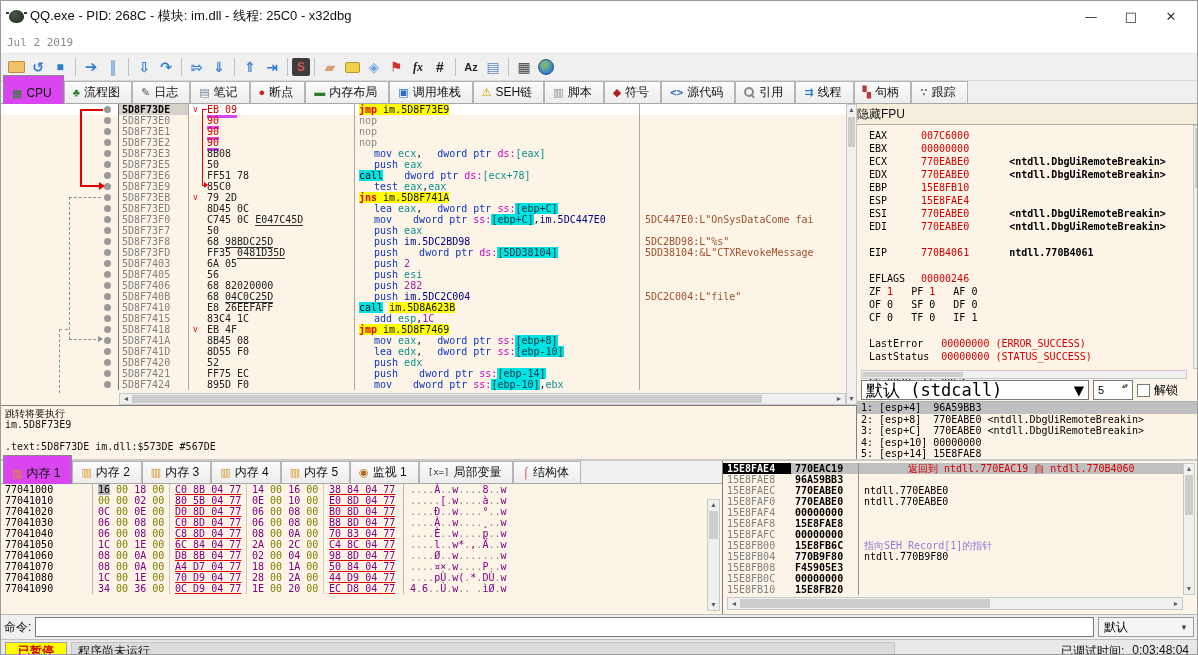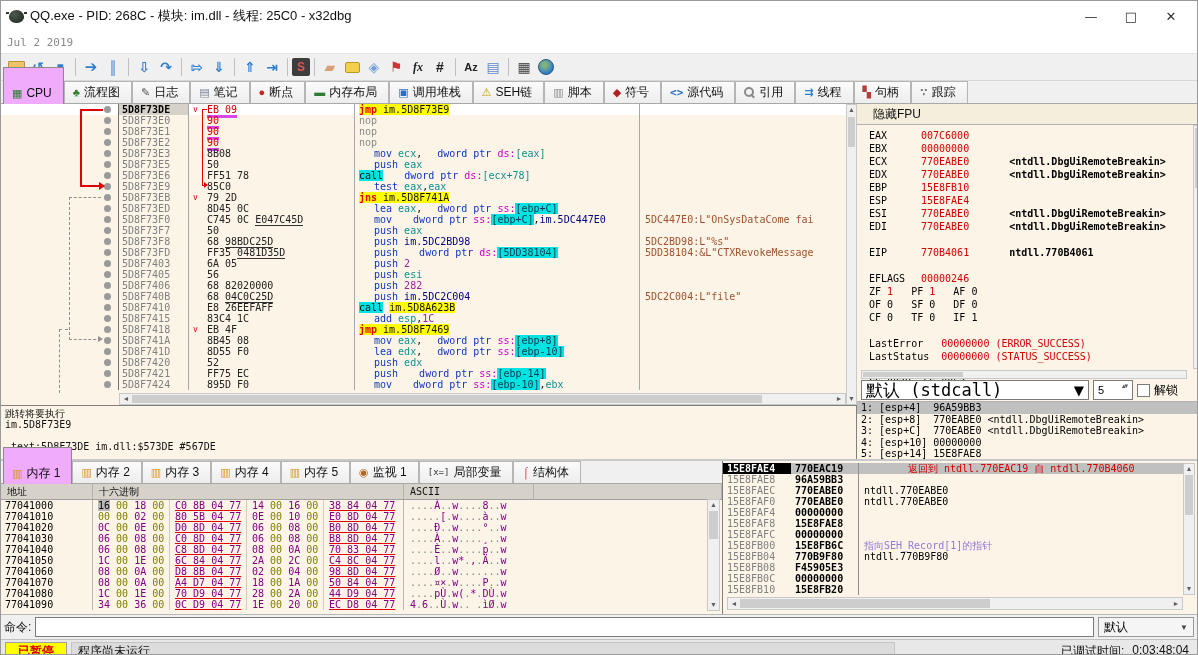--- a/index.html
+++ b/index.html
@@ -40,21 +40,21 @@
   .ti[data-icon="function-icon"]{font-style:italic;}
   .ti[data-icon="function-icon"]::before{content:"fx";color:#222;font-size:12px;font-family:"Liberation Serif",serif;}
   .ti[data-icon="hash-icon"]::before{content:"#";color:#222;}
   .ti[data-icon="strings-icon"]::before{content:"Az";color:#222;font-size:11px;}
   .ti[data-icon="notes-device-icon"]::before{content:"▤";color:#5f87c7;}
   .ti[data-icon="calculator-icon"]::before{content:"▦";color:#444;}
   .ti[data-icon="globe-icon"]::before{content:"";width:14px;height:14px;border-radius:50%;background:radial-gradient(circle at 40% 35%,#7db17d 20%,#2d7dd2 70%);border:1px solid #25567e;}
   
   .tabbar{height:22px;background:#f0f0f0;display:flex;align-items:flex-end;padding-left:2px;border-bottom:1px solid #a8a8a8;}
   .vtab{display:flex;align-items:center;gap:4px;font-size:12px;color:#111;padding:2px 11px 3px 8px;border:1px solid #b5b5b5;border-bottom:none;background:linear-gradient(#fbfbfb,#ededed);height:16px;}
-  .vtab.active{background:#f0abfc;border-color:#8a8a8a;position:relative;top:1px;padding-top:17px;}
+  .vtab.active{background:#d946ef;border-color:#8a8a8a;position:relative;top:1px;padding-top:9px;}
   .tabic{font-size:11px;line-height:11px;font-weight:bold;}
   .tabic[data-icon="cpu-icon"]::before{content:"▦";color:#2e7d32;}
   .tabic[data-icon="graph-icon"]::before{content:"♣";color:#2e7d32;}
   .tabic[data-icon="log-icon"]::before{content:"✎";color:#5a5a5a;}
   .tabic[data-icon="notes-icon"]::before{content:"▤";color:#7a8aa0;}
   .tabic[data-icon="breakpoints-icon"]::before{content:"●";color:#cc2222;}
   .tabic[data-icon="memory-map-icon"]::before{content:"▬";color:#2e7d32;}
   .tabic[data-icon="call-stack-icon"]::before{content:"▣";color:#2d6fc4;}
   .tabic[data-icon="seh-icon"]::before{content:"⚠";color:#c8a200;}
   .tabic[data-icon="script-icon"]::before{content:"▥";color:#8a8a8a;}
@@ -96,21 +96,21 @@
   .t-hc{color:#084050;background:#00e3e3;}
   .jarr{position:absolute;box-sizing:border-box;}
   .infobox{position:absolute;left:0;top:301px;width:855px;height:54px;border-top:1px solid #808080;background:#fbf4e7;padding:2px 0 0 4px;box-sizing:border-box;}
   .infoline{height:11px;line-height:11px;color:#111;white-space:pre;}
   
   .sb{background:#f0f0f0;border:1px solid #c8c8c8;box-sizing:border-box;position:absolute;}
   .sb .thumb{background:#cdcdcd;position:absolute;}
   .sb .arr{position:absolute;color:#606060;font-size:7px;line-height:10px;text-align:center;}
   
   .reg-pane{flex:1;position:relative;background:#fbf4e7;}
-  .fpubtn{height:20px;border-bottom:1px solid #b0b0b0;background:#f5eedd;font-size:12px;color:#111;display:flex;align-items:center;padding-left:16px;}
+  .fpubtn{height:20px;border-bottom:1px solid #b0b0b0;background:#f5eedd;font-size:12px;color:#111;display:flex;align-items:center;padding-left:0;}
   .regarea{position:absolute;left:0;top:21px;width:330px;height:244px;padding:4px 0 0 12px;box-sizing:border-box;white-space:pre;}
   .regline{height:13px;line-height:13px;}
   .rn{color:#000;display:inline-block;}
   .rv{color:#d40000;}
   .rc{color:#000;font-weight:bold;}
   .flagname{color:#000;} .flag1{color:#d40000;} .flag0{color:#000;}
   .callconv{position:absolute;left:4px;top:276px;width:334px;height:20px;display:flex;align-items:center;gap:4px;}
   .ccsel{width:218px;height:18px;background:#fff;border:1px solid #7a7a7a;font-size:17px;display:flex;align-items:center;padding:0 4px;justify-content:space-between;font-family:"DejaVu Sans Mono",monospace;}
   .ccspin{width:34px;height:18px;background:#fff;border:1px solid #7a7a7a;font-size:11px;display:flex;align-items:center;padding-left:4px;position:relative;}
   .ccspin::after{content:"▴▾";position:absolute;right:1px;top:0px;font-size:7px;line-height:9px;width:9px;color:#555;letter-spacing:-1px;word-break:break-all;}
@@ -391,26 +391,20 @@
           </div>
           <div class="vtab">
             <span class="tabic" data-icon="locals-icon"></span>
             <span>局部变量</span>
           </div>
           <div class="vtab">
             <span class="tabic" data-icon="struct-icon"></span>
             <span>结构体</span>
           </div>
         </div>
-      <div class="dump-hdr mono">
-        <div>地址</div>
-        <div>十六进制</div>
-        <div>ASCII</div>
-        <div></div>
-      </div>
       <div class="dumprows mono" id="dumprows">
           <div class="dumprow"><span class="dc-addr">77041000</span><span class="dc-hex"><span class="hgrp"><span class="hb selbyte">16</span> <span class="hb z">00</span> <span class="hb">18</span> <span class="hb z">00</span></span><span class="hgrp u"><span class="hb">C0</span> <span class="hb">8B</span> <span class="hb">04</span> <span class="hb">77</span></span><span class="hgrp"><span class="hb">14</span> <span class="hb z">00</span> <span class="hb">16</span> <span class="hb z">00</span></span><span class="hgrp u"><span class="hb">38</span> <span class="hb">84</span> <span class="hb">04</span> <span class="hb">77</span></span></span><span class="dc-ascii"><span class="ach dotc">.</span><span class="ach dotc">.</span><span class="ach dotc">.</span><span class="ach dotc">.</span><span class="ach">À</span><span class="ach dotc">.</span><span class="ach dotc">.</span><span class="ach">w</span><span class="ach dotc">.</span><span class="ach dotc">.</span><span class="ach dotc">.</span><span class="ach dotc">.</span><span class="ach">8</span><span class="ach dotc">.</span><span class="ach dotc">.</span><span class="ach">w</span></span><span></span></div>
           <div class="dumprow"><span class="dc-addr">77041010</span><span class="dc-hex"><span class="hgrp"><span class="hb z">00</span> <span class="hb z">00</span> <span class="hb">02</span> <span class="hb z">00</span></span><span class="hgrp u"><span class="hb">80</span> <span class="hb">5B</span> <span class="hb">04</span> <span class="hb">77</span></span><span class="hgrp"><span class="hb">0E</span> <span class="hb z">00</span> <span class="hb">10</span> <span class="hb z">00</span></span><span class="hgrp u"><span class="hb">E0</span> <span class="hb">8D</span> <span class="hb">04</span> <span class="hb">77</span></span></span><span class="dc-ascii"><span class="ach dotc">.</span><span class="ach dotc">.</span><span class="ach dotc">.</span><span class="ach dotc">.</span><span class="ach dotc">.</span><span class="ach">[</span><span class="ach dotc">.</span><span class="ach">w</span><span class="ach dotc">.</span><span class="ach dotc">.</span><span class="ach dotc">.</span><span class="ach dotc">.</span><span class="ach">à</span><span class="ach dotc">.</span><span class="ach dotc">.</span><span class="ach">w</span></span><span></span></div>
           <div class="dumprow"><span class="dc-addr">77041020</span><span class="dc-hex"><span class="hgrp"><span class="hb">0C</span> <span class="hb z">00</span> <span class="hb">0E</span> <span class="hb z">00</span></span><span class="hgrp u"><span class="hb">D0</span> <span class="hb">8D</span> <span class="hb">04</span> <span class="hb">77</span></span><span class="hgrp"><span class="hb">06</span> <span class="hb z">00</span> <span class="hb">08</span> <span class="hb z">00</span></span><span class="hgrp u"><span class="hb">B0</span> <span class="hb">8D</span> <span class="hb">04</span> <span class="hb">77</span></span></span><span class="dc-ascii"><span class="ach dotc">.</span><span class="ach dotc">.</span><span class="ach dotc">.</span><span class="ach dotc">.</span><span class="ach">Ð</span><span class="ach dotc">.</span><span class="ach dotc">.</span><span class="ach">w</span><span class="ach dotc">.</span><span class="ach dotc">.</span><span class="ach dotc">.</span><span class="ach dotc">.</span><span class="ach">°</span><span class="ach dotc">.</span><span class="ach dotc">.</span><span class="ach">w</span></span><span></span></div>
           <div class="dumprow"><span class="dc-addr">77041030</span><span class="dc-hex"><span class="hgrp"><span class="hb">06</span> <span class="hb z">00</span> <span class="hb">08</span> <span class="hb z">00</span></span><span class="hgrp u"><span class="hb">C0</span> <span class="hb">8D</span> <span class="hb">04</span> <span class="hb">77</span></span><span class="hgrp"><span class="hb">06</span> <span class="hb z">00</span> <span class="hb">08</span> <span class="hb z">00</span></span><span class="hgrp u"><span class="hb">B8</span> <span class="hb">8D</span> <span class="hb">04</span> <span class="hb">77</span></span></span><span class="dc-ascii"><span class="ach dotc">.</span><span class="ach dotc">.</span><span class="ach dotc">.</span><span class="ach dotc">.</span><span class="ach">À</span><span class="ach dotc">.</span><span class="ach dotc">.</span><span class="ach">w</span><span class="ach dotc">.</span><span class="ach dotc">.</span><span class="ach dotc">.</span><span class="ach dotc">.</span><span class="ach">¸</span><span class="ach dotc">.</span><span class="ach dotc">.</span><span class="ach">w</span></span><span></span></div>
           <div class="dumprow"><span class="dc-addr">77041040</span><span class="dc-hex"><span class="hgrp"><span class="hb">06</span> <span class="hb z">00</span> <span class="hb">08</span> <span class="hb z">00</span></span><span class="hgrp u"><span class="hb">C8</span> <span class="hb">8D</span> <span class="hb">04</span> <span class="hb">77</span></span><span class="hgrp"><span class="hb">08</span> <span class="hb z">00</span> <span class="hb">0A</span> <span class="hb z">00</span></span><span class="hgrp u"><span class="hb">70</span> <span class="hb">83</span> <span class="hb">04</span> <span class="hb">77</span></span></span><span class="dc-ascii"><span class="ach dotc">.</span><span class="ach dotc">.</span><span class="ach dotc">.</span><span class="ach dotc">.</span><span class="ach">È</span><span class="ach dotc">.</span><span class="ach dotc">.</span><span class="ach">w</span><span class="ach dotc">.</span><span class="ach dotc">.</span><span class="ach dotc">.</span><span class="ach dotc">.</span><span class="ach">p</span><span class="ach dotc">.</span><span class="ach dotc">.</span><span class="ach">w</span></span><span></span></div>
           <div class="dumprow"><span class="dc-addr">77041050</span><span class="dc-hex"><span class="hgrp"><span class="hb">1C</span> <span class="hb z">00</span> <span class="hb">1E</span> <span class="hb z">00</span></span><span class="hgrp u"><span class="hb">6C</span> <span class="hb">84</span> <span class="hb">04</span> <span class="hb">77</span></span><span class="hgrp"><span class="hb">2A</span> <span class="hb z">00</span> <span class="hb">2C</span> <span class="hb z">00</span></span><span class="hgrp u"><span class="hb">C4</span> <span class="hb">8C</span> <span class="hb">04</span> <span class="hb">77</span></span></span><span class="dc-ascii"><span class="ach dotc">.</span><span class="ach dotc">.</span><span class="ach dotc">.</span><span class="ach dotc">.</span><span class="ach">l</span><span class="ach dotc">.</span><span class="ach dotc">.</span><span class="ach">w</span><span class="ach">*</span><span class="ach dotc">.</span><span class="ach">,</span><span class="ach dotc">.</span><span class="ach">Ä</span><span class="ach dotc">.</span><span class="ach dotc">.</span><span class="ach">w</span></span><span></span></div>
           <div class="dumprow"><span class="dc-addr">77041060</span><span class="dc-hex"><span class="hgrp"><span class="hb">08</span> <span class="hb z">00</span> <span class="hb">0A</span> <span class="hb z">00</span></span><span class="hgrp u"><span class="hb">D8</span> <span class="hb">8B</span> <span class="hb">04</span> <span class="hb">77</span></span><span class="hgrp"><span class="hb">02</span> <span class="hb z">00</span> <span class="hb">04</span> <span class="hb z">00</span></span><span class="hgrp u"><span class="hb">98</span> <span class="hb">8D</span> <span class="hb">04</span> <span class="hb">77</span></span></span><span class="dc-ascii"><span class="ach dotc">.</span><span class="ach dotc">.</span><span class="ach dotc">.</span><span class="ach dotc">.</span><span class="ach">Ø</span><span class="ach dotc">.</span><span class="ach dotc">.</span><span class="ach">w</span><span class="ach dotc">.</span><span class="ach dotc">.</span><span class="ach dotc">.</span><span class="ach dotc">.</span><span class="ach dotc">.</span><span class="ach dotc">.</span><span class="ach dotc">.</span><span class="ach">w</span></span><span></span></div>
           <div class="dumprow"><span class="dc-addr">77041070</span><span class="dc-hex"><span class="hgrp"><span class="hb">08</span> <span class="hb z">00</span> <span class="hb">0A</span> <span class="hb z">00</span></span><span class="hgrp u"><span class="hb">A4</span> <span class="hb">D7</span> <span class="hb">04</span> <span class="hb">77</span></span><span class="hgrp"><span class="hb">18</span> <span class="hb z">00</span> <span class="hb">1A</span> <span class="hb z">00</span></span><span class="hgrp u"><span class="hb">50</span> <span class="hb">84</span> <span class="hb">04</span> <span class="hb">77</span></span></span><span class="dc-ascii"><span class="ach dotc">.</span><span class="ach dotc">.</span><span class="ach dotc">.</span><span class="ach dotc">.</span><span class="ach">¤</span><span class="ach">×</span><span class="ach dotc">.</span><span class="ach">w</span><span class="ach dotc">.</span><span class="ach dotc">.</span><span class="ach dotc">.</span><span class="ach dotc">.</span><span class="ach">P</span><span class="ach dotc">.</span><span class="ach dotc">.</span><span class="ach">w</span></span><span></span></div>
           <div class="dumprow"><span class="dc-addr">77041080</span><span class="dc-hex"><span class="hgrp"><span class="hb">1C</span> <span class="hb z">00</span> <span class="hb">1E</span> <span class="hb z">00</span></span><span class="hgrp u"><span class="hb">70</span> <span class="hb">D9</span> <span class="hb">04</span> <span class="hb">77</span></span><span class="hgrp"><span class="hb">28</span> <span class="hb z">00</span> <span class="hb">2A</span> <span class="hb z">00</span></span><span class="hgrp u"><span class="hb">44</span> <span class="hb">D9</span> <span class="hb">04</span> <span class="hb">77</span></span></span><span class="dc-ascii"><span class="ach dotc">.</span><span class="ach dotc">.</span><span class="ach dotc">.</span><span class="ach dotc">.</span><span class="ach">p</span><span class="ach">Ù</span><span class="ach dotc">.</span><span class="ach">w</span><span class="ach">(</span><span class="ach dotc">.</span><span class="ach">*</span><span class="ach dotc">.</span><span class="ach">D</span><span class="ach">Ù</span><span class="ach dotc">.</span><span class="ach">w</span></span><span></span></div>

